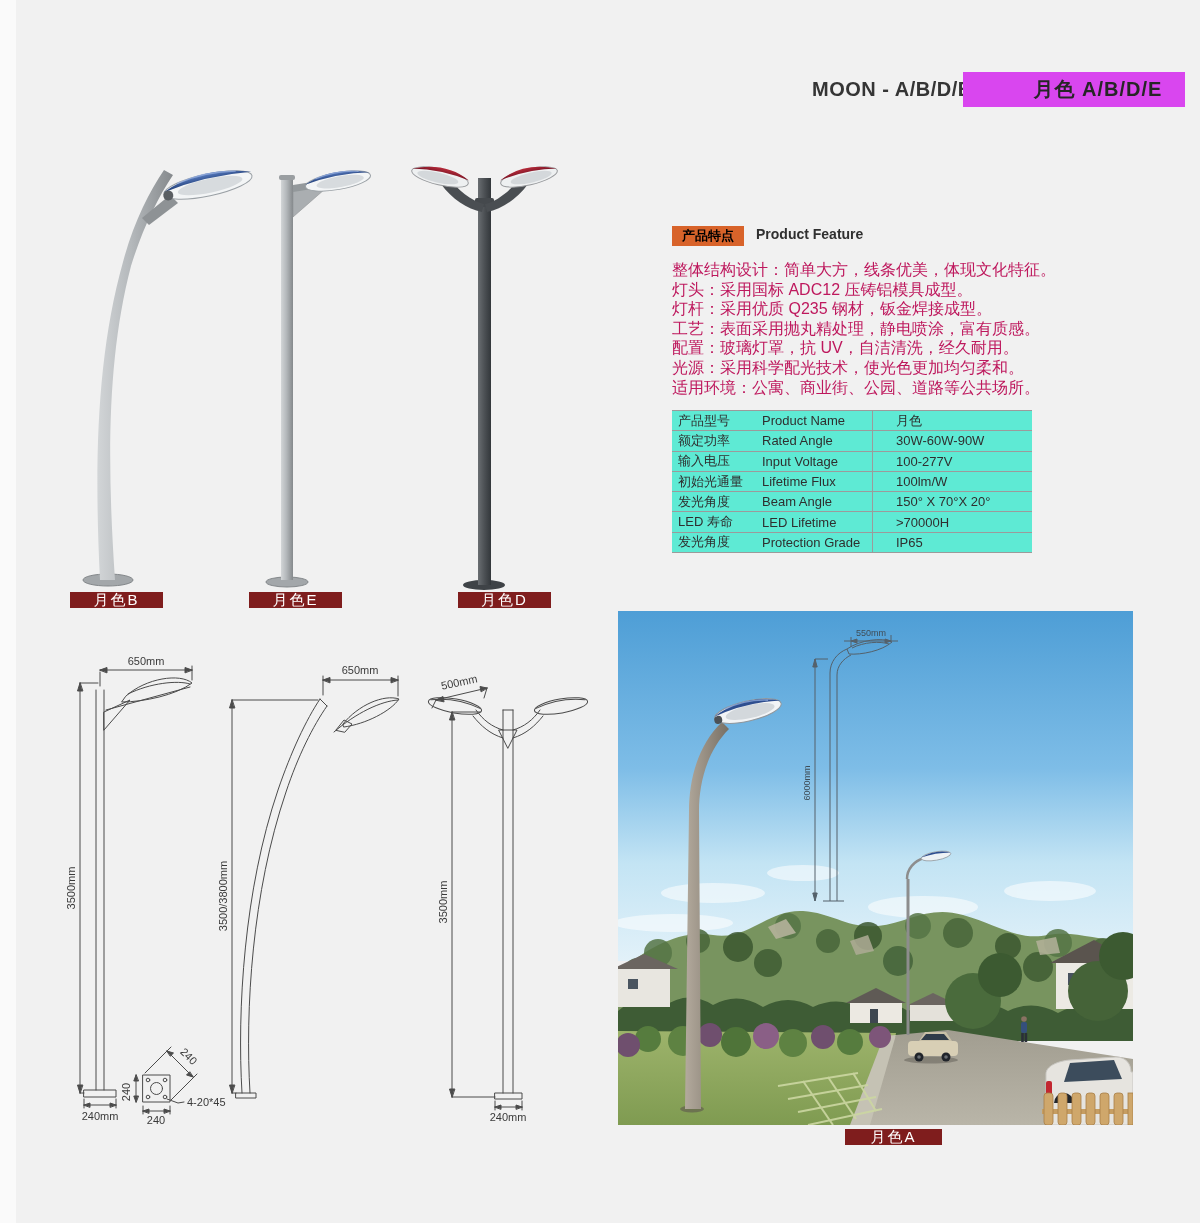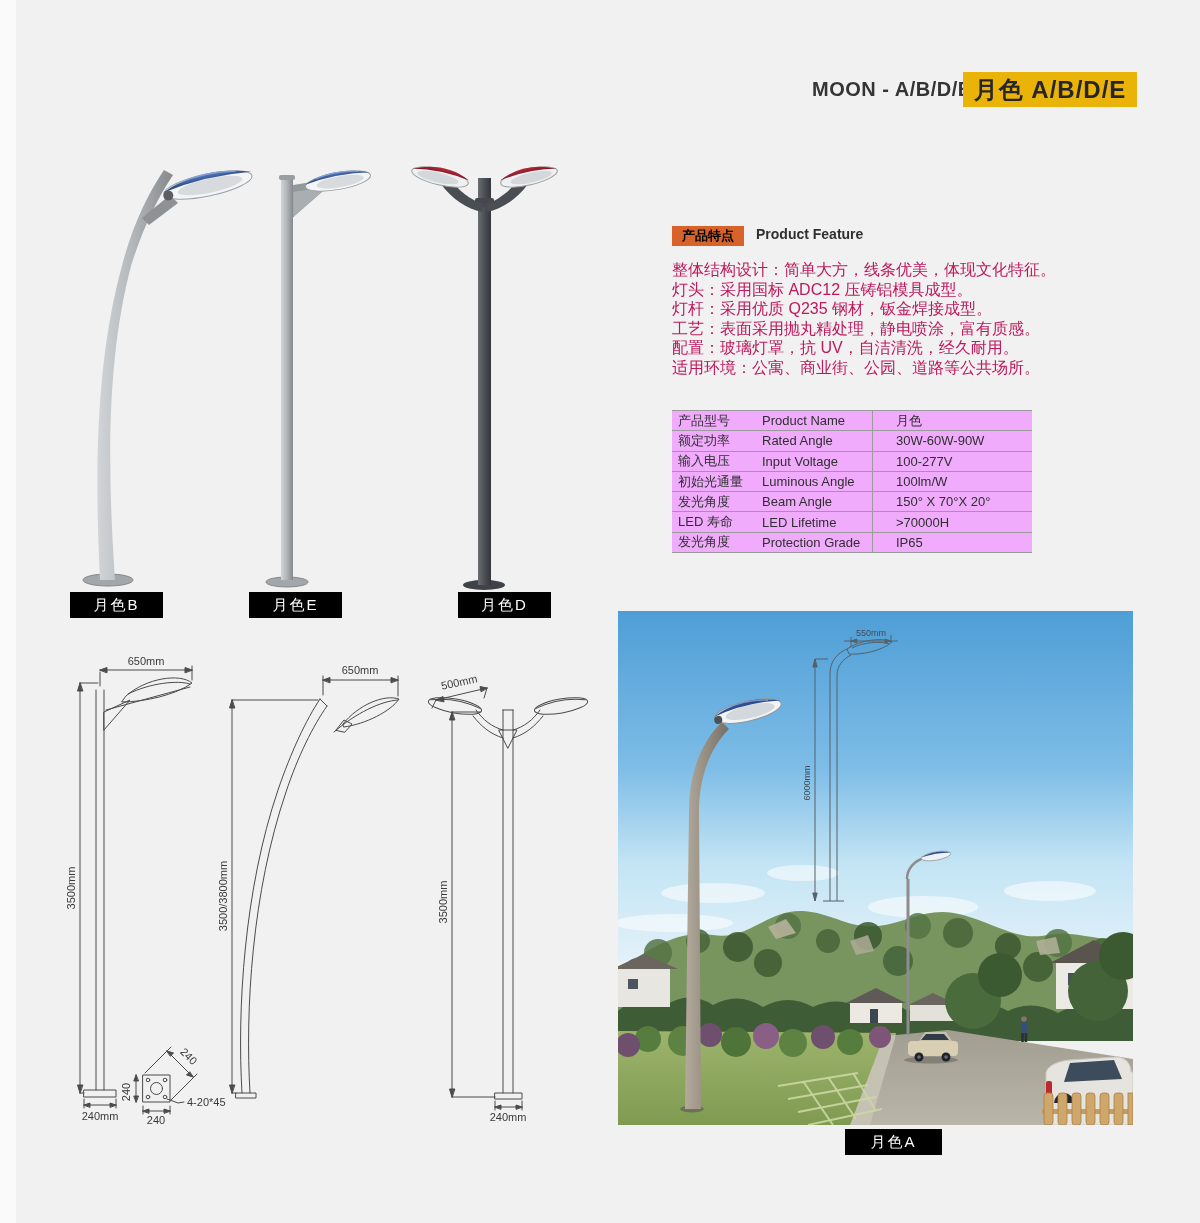--- a/index.html
+++ b/index.html
@@ -1,29 +1,29 @@
 <!DOCTYPE html>
 <html><head>
 <meta charset="utf-8">
 <style>
   html,body{margin:0;padding:0;}
   body{font-family:"Liberation Sans","DejaVu Sans",sans-serif;background:#d9d9d9;}
   .page{position:relative;width:1200px;height:1223px;background:#f1f1f1;overflow:hidden;margin:0 auto;}
   .edge-strip{position:absolute;left:0;top:0;width:16px;height:100%;background:#fafafa;}
   .abs{position:absolute;}
   .title-en{position:absolute;left:812px;top:78px;font-size:20px;font-weight:600;color:#353535;letter-spacing:.5px;}
-  .title-badge{position:absolute;left:963px;top:72px;width:174px;height:35px;background:#eab308;
-    color:#262626;font-size:24px;font-weight:bold;display:flex;align-items:center;justify-content:center;letter-spacing:1px;}
-  .obadge{position:absolute;height:26px;background:#000000;color:#ffffff;font-size:15px;
+  .title-badge{position:absolute;left:963px;top:72px;width:174px;height:35px;background:#d946ef;
+    color:#262626;font-size:20px;font-weight:bold;display:flex;align-items:center;justify-content:center;letter-spacing:1px;padding-left:48px;}
+  .obadge{position:absolute;height:16px;background:#7f1d1d;color:#ffffff;font-size:15px;
     display:flex;align-items:center;justify-content:center;letter-spacing:2px;}
   .feat-badge{position:absolute;left:672px;top:226px;width:72px;height:20px;background:#d8632a;color:#000000;
     font-size:13px;font-weight:bold;display:flex;align-items:center;justify-content:center;}
   .feat-heading{position:absolute;left:756px;top:226px;font-size:14px;font-weight:bold;color:#303030;}
   .feat-lines{position:absolute;left:672px;top:260px;width:470px;font-size:16px;line-height:19.6px;color:#be185d;}
-  .spec-table{position:absolute;left:672px;top:410px;width:360px;background:#f0abfc;border-top:1px solid #9b9b9b;}
+  .spec-table{position:absolute;left:672px;top:410px;width:360px;background:#5eead4;border-top:1px solid #9b9b9b;}
   .spec-row{display:flex;height:19.3px;border-bottom:1px solid #9b9b9b;align-items:center;font-size:13px;color:#2f2f2f;}
   .spec-c1{width:84px;padding-left:6px;}
   .spec-c2{width:110px;}
   .spec-c3{flex:1;align-self:stretch;display:flex;align-items:center;border-left:1px solid #9b9b9b;padding-left:23px;}
   svg text{font-family:"Liberation Sans","DejaVu Sans",sans-serif;}
   .dim{fill:#3a3a3a;font-size:11px;}
   .dim-s{fill:#3f4d57;font-size:9px;}
 </style>
 </head>
 <body>
@@ -106,20 +106,21 @@
   <div class="obadge" style="left:458px;top:592px;width:93px;">月色D</div>
 
   <div class="feat-badge">产品特点</div>
   <div class="feat-heading">Product Feature</div>
   <div class="feat-lines">
     <div>整体结构设计：简单大方，线条优美，体现文化特征。</div>
     <div>灯头：采用国标 ADC12 压铸铝模具成型。</div>
     <div>灯杆：采用优质 Q235 钢材，钣金焊接成型。</div>
     <div>工艺：表面采用抛丸精处理，静电喷涂，富有质感。</div>
     <div>配置：玻璃灯罩，抗 UV，自洁清洗，经久耐用。</div>
+    <div>光源：采用科学配光技术，使光色更加均匀柔和。</div>
     <div>适用环境：公寓、商业街、公园、道路等公共场所。</div>
   </div>
 
   <div class="spec-table">
     <div class="spec-row">
       <span class="spec-c1">产品型号</span>
       <span class="spec-c2">Product Name</span>
       <span class="spec-c3">月色</span>
     </div>
     <div class="spec-row">
@@ -127,21 +128,21 @@
       <span class="spec-c2">Rated Angle</span>
       <span class="spec-c3">30W-60W-90W</span>
     </div>
     <div class="spec-row">
       <span class="spec-c1">输入电压</span>
       <span class="spec-c2">Input Voltage</span>
       <span class="spec-c3">100-277V</span>
     </div>
     <div class="spec-row">
       <span class="spec-c1">初始光通量</span>
-      <span class="spec-c2">Luminous Angle</span>
+      <span class="spec-c2">Lifetime Flux</span>
       <span class="spec-c3">100lm/W</span>
     </div>
     <div class="spec-row">
       <span class="spec-c1">发光角度</span>
       <span class="spec-c2">Beam Angle</span>
       <span class="spec-c3">150° X 70°X 20°</span>
     </div>
     <div class="spec-row">
       <span class="spec-c1">LED 寿命</span>
       <span class="spec-c2">LED Lifetime</span>

